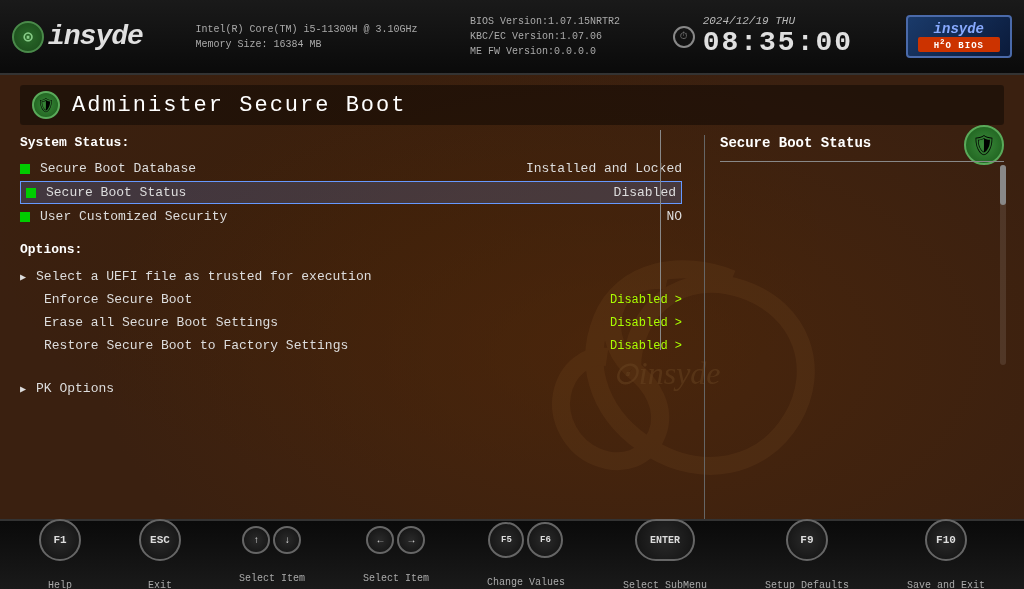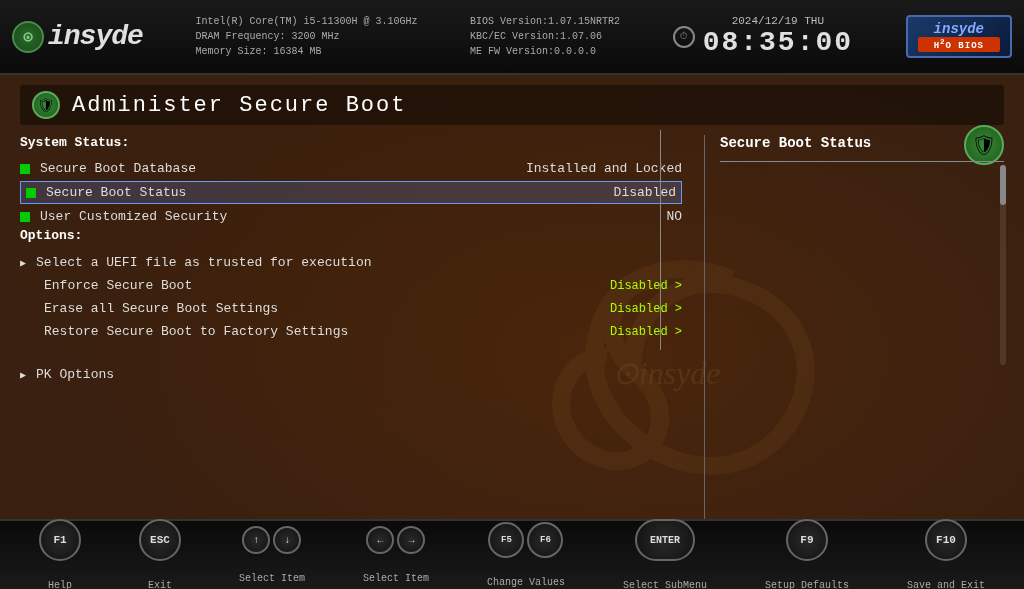--- a/index.html
+++ b/index.html
@@ -105,21 +105,22 @@
       align-items: center;
       justify-content: center;
       font-size: 10px;
       color: #888;
       position: relative;
     }
 
     .date-text {
       color: #bbb;
       font-size: 11px;
-      text-align: center;
+      text-align: left;
+      font-style: italic;
     }
 
     .time-text {
       color: #e0e0e0;
       font-size: 28px;
       font-weight: bold;
       letter-spacing: 2px;
     }
 
     .insyde-logo-right {
@@ -230,21 +231,21 @@
       background: #00cc00;
       flex-shrink: 0;
     }
 
     .menu-item-value {
       margin-left: auto;
       color: #ddd;
     }
 
     .options-section {
-      margin-top: 1px;
+      margin-top: 15px;
     }
 
     .option-item {
       display: flex;
       align-items: center;
       gap: 10px;
       padding: 4px 0;
       color: #ddd;
       font-size: 13px;
     }
@@ -438,21 +439,20 @@
 
     <div class="header-logo">
       <div class="logo-circle">
         <span style="color:#88cc88; font-weight:bold; font-size:16px;">⊙</span>
       </div>
       <span class="logo-text">insyde</span>
     </div>
 
     <div class="header-info">
       <div>Intel(R) Core(TM) i5-11300H @ 3.10GHz</div>
-      <div>DRAM Frequency: 3200 MHz</div>
       <div>Memory Size: 16384 MB</div>
     </div>
 
     <div class="header-info">
       <div>BIOS Version:1.07.15NRTR2</div>
       <div>KBC/EC Version:1.07.06</div>
       <div>ME FW Version:0.0.0.0</div>
     </div>
 
     <div class="header-clock-area">

